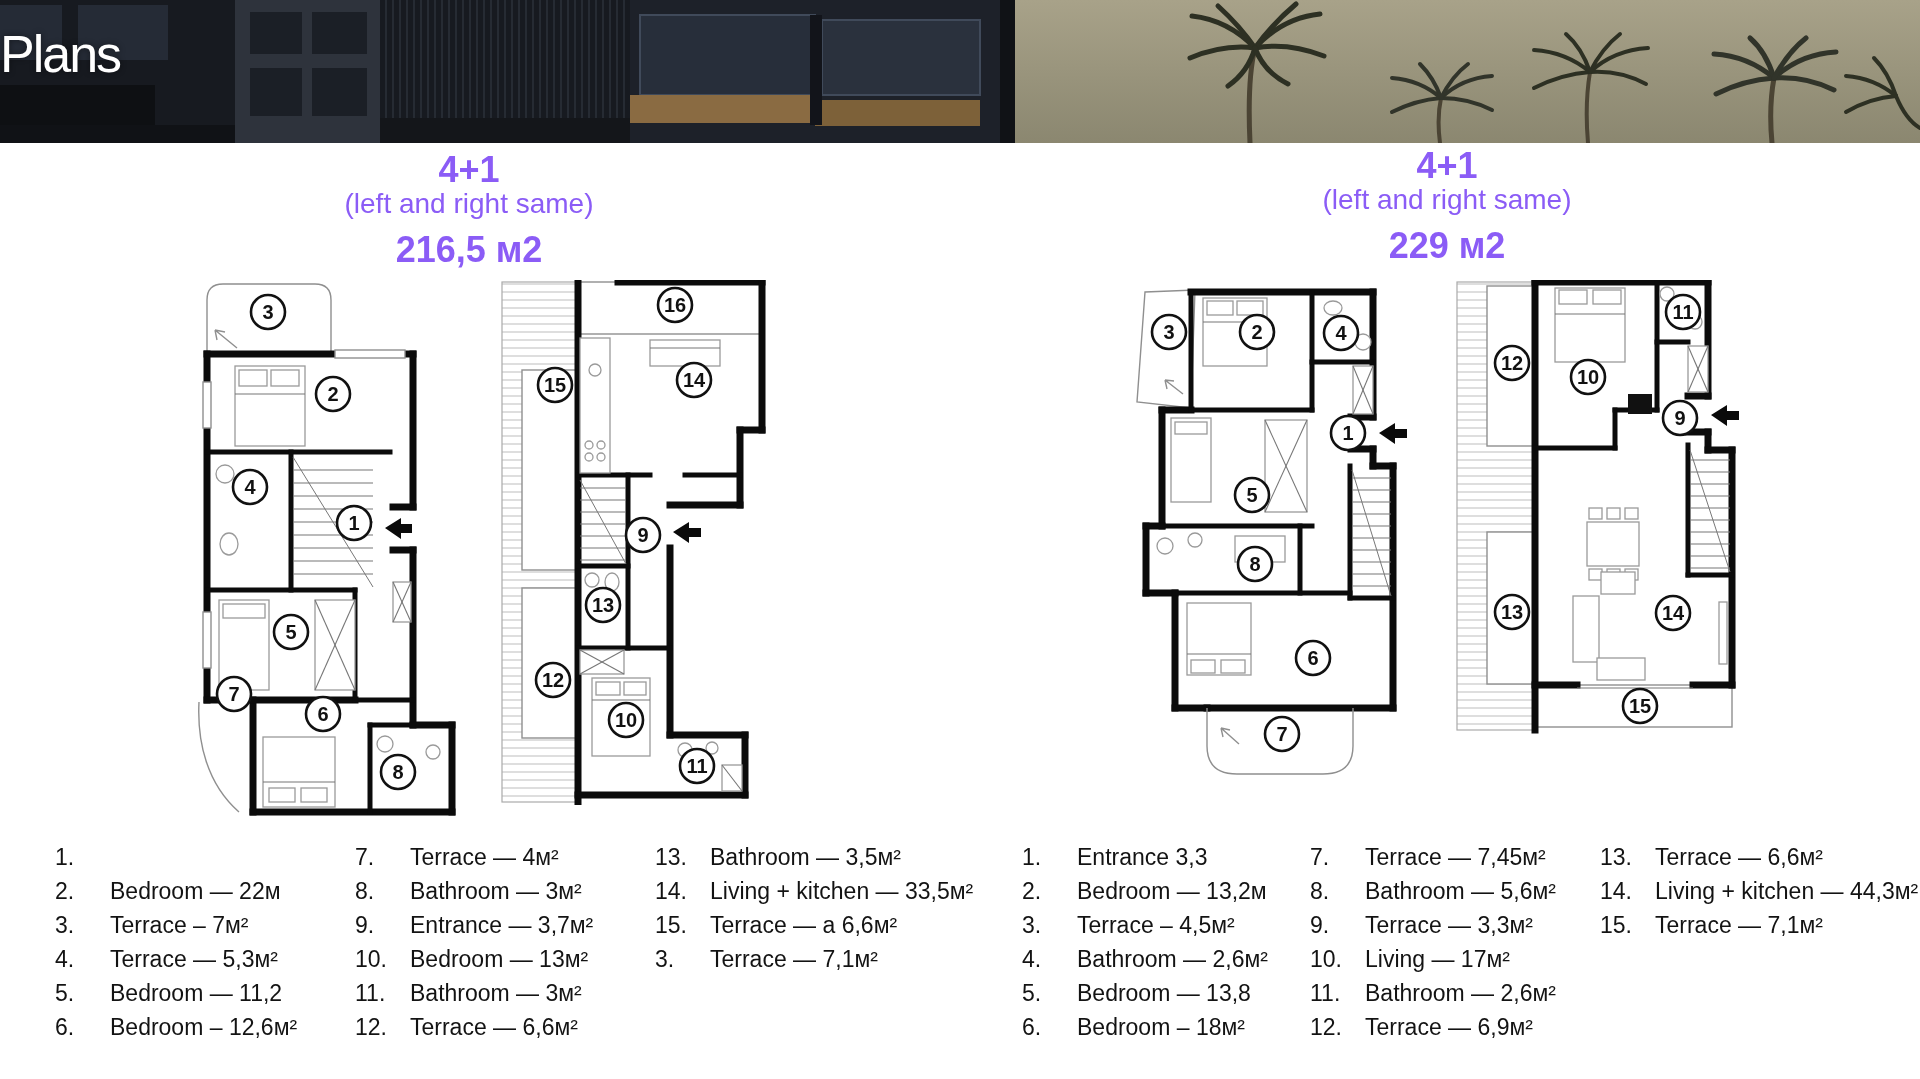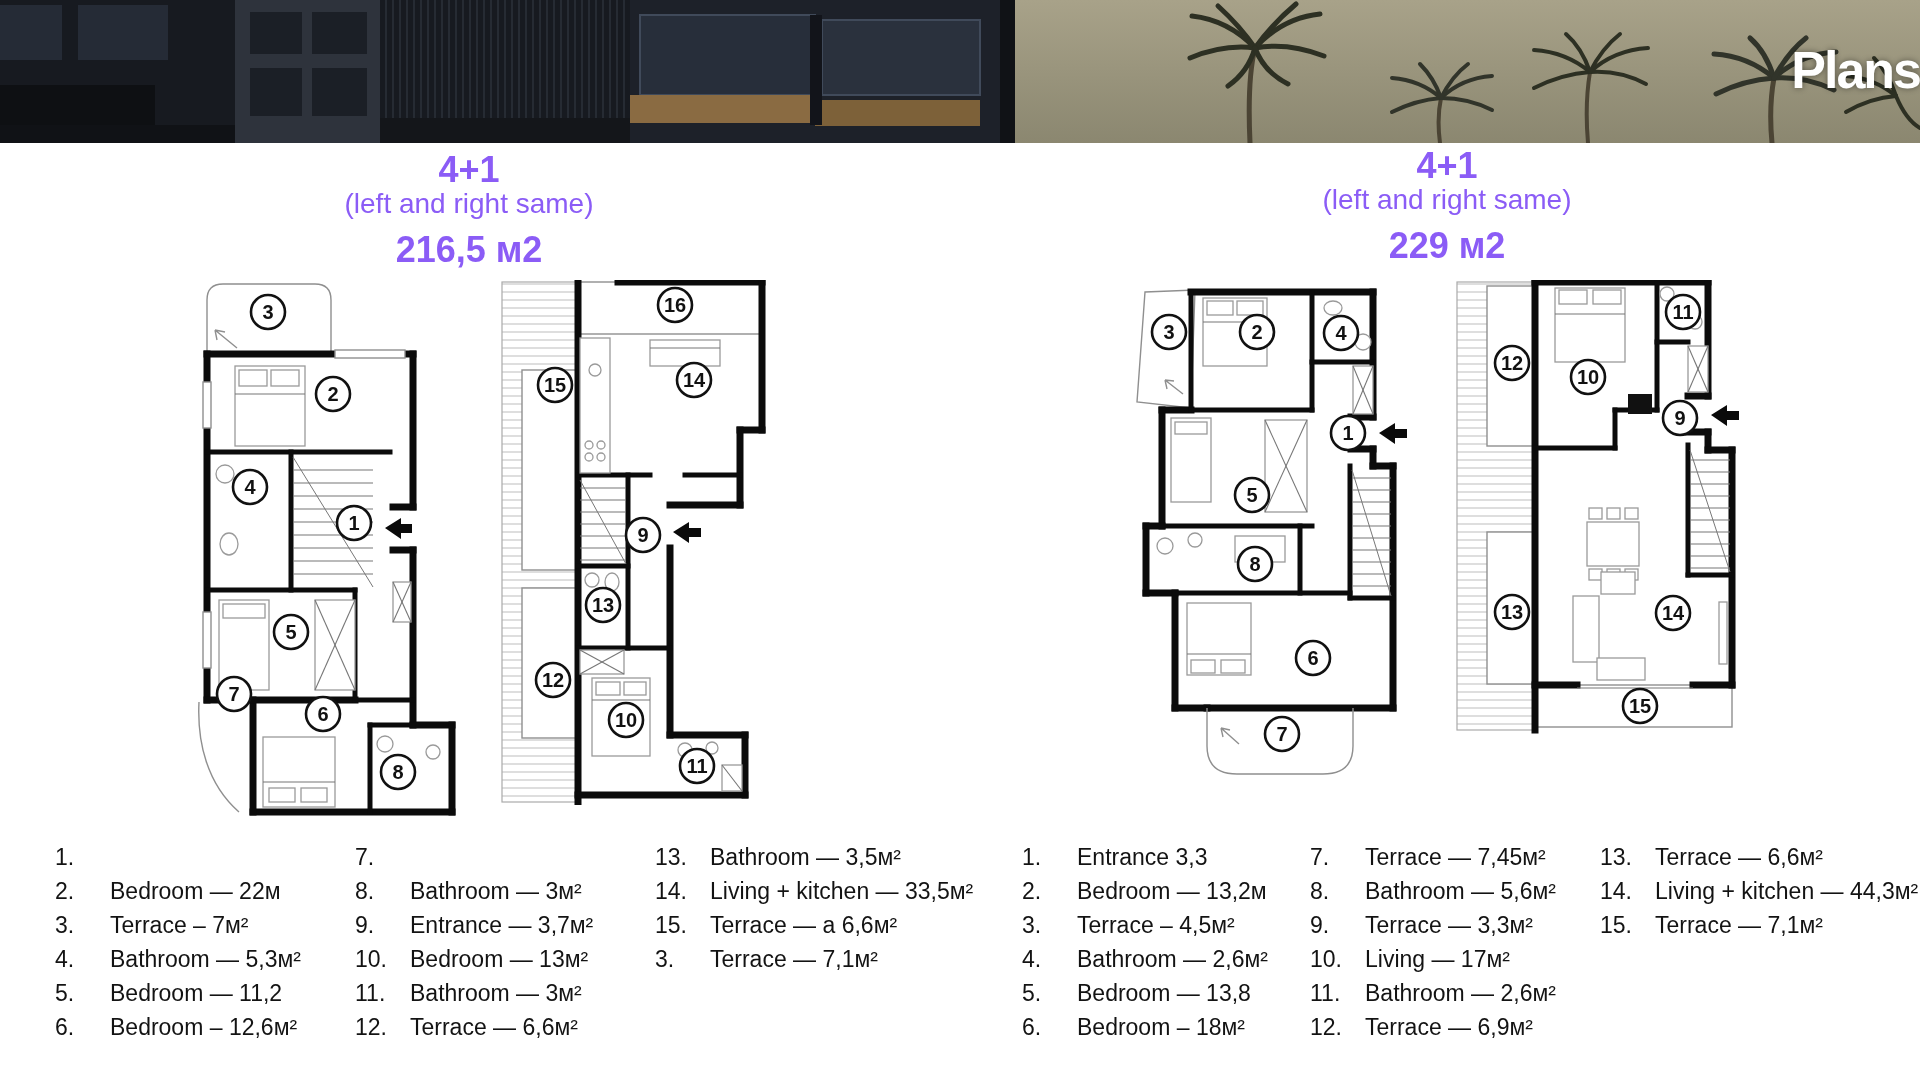--- a/index.html
+++ b/index.html
@@ -2,22 +2,22 @@
 <html><head>
 <meta charset="utf-8">
 <style>
   html,body{margin:0;padding:0;background:#fff;}
   body{width:1920px;height:1079px;position:relative;font-family:"Liberation Sans",sans-serif;overflow:hidden;}
   .page{position:absolute;inset:0;width:1920px;height:1079px;background:#fff;}
 
   
   .hero{position:absolute;left:0;top:0;width:1920px;height:143px;overflow:hidden;background:#8b8770;}
   .hero svg{position:absolute;left:0;top:0;}
-  .hero-title{position:absolute;left:0;top:40px;width:100%;text-align:right;
-    font-size:52px;font-weight:bold;color:#ffffff;letter-spacing:-2px;
+  .hero-title{position:absolute;left:0;top:24px;width:100%;text-align:left;
+    font-size:52px;font-weight:normal;color:#ffffff;letter-spacing:-2px;
     text-shadow:0 0 6px rgba(0,0,0,.45);}
 
   
   .title-block{position:absolute;width:320px;text-align:center;color:#8b5cf6;}
   .t-type{font-size:36px;font-weight:bold;line-height:40px;}
   .t-note{font-size:28px;line-height:27px;}
   .t-area{font-size:36px;font-weight:bold;line-height:40px;margin-top:13px;}
 
   
   .plan{position:absolute;}
@@ -525,34 +525,35 @@
       <div class="lrow">
         <span class="lnum">2.</span>
         <span class="ltext">Bedroom — 22м</span>
       </div>
       <div class="lrow">
         <span class="lnum">3.</span>
         <span class="ltext">Terrace – 7м²</span>
       </div>
       <div class="lrow">
         <span class="lnum">4.</span>
-        <span class="ltext">Bathroom — 5,3м²</span>
+        <span class="ltext">Terrace — 5,3м²</span>
       </div>
       <div class="lrow">
         <span class="lnum">5.</span>
         <span class="ltext">Bedroom — 11,2</span>
       </div>
       <div class="lrow">
         <span class="lnum">6.</span>
         <span class="ltext">Bedroom – 12,6м²</span>
       </div>
     </div>
   <div class="legend-col" style="left:355px;top:840px;width:335px;">
       <div class="lrow">
         <span class="lnum">7.</span>
+        <span class="ltext">Terrace — 4м²</span>
       </div>
       <div class="lrow">
         <span class="lnum">8.</span>
         <span class="ltext">Bathroom — 3м²</span>
       </div>
       <div class="lrow">
         <span class="lnum">9.</span>
         <span class="ltext">Entrance — 3,7м²</span>
       </div>
       <div class="lrow">

